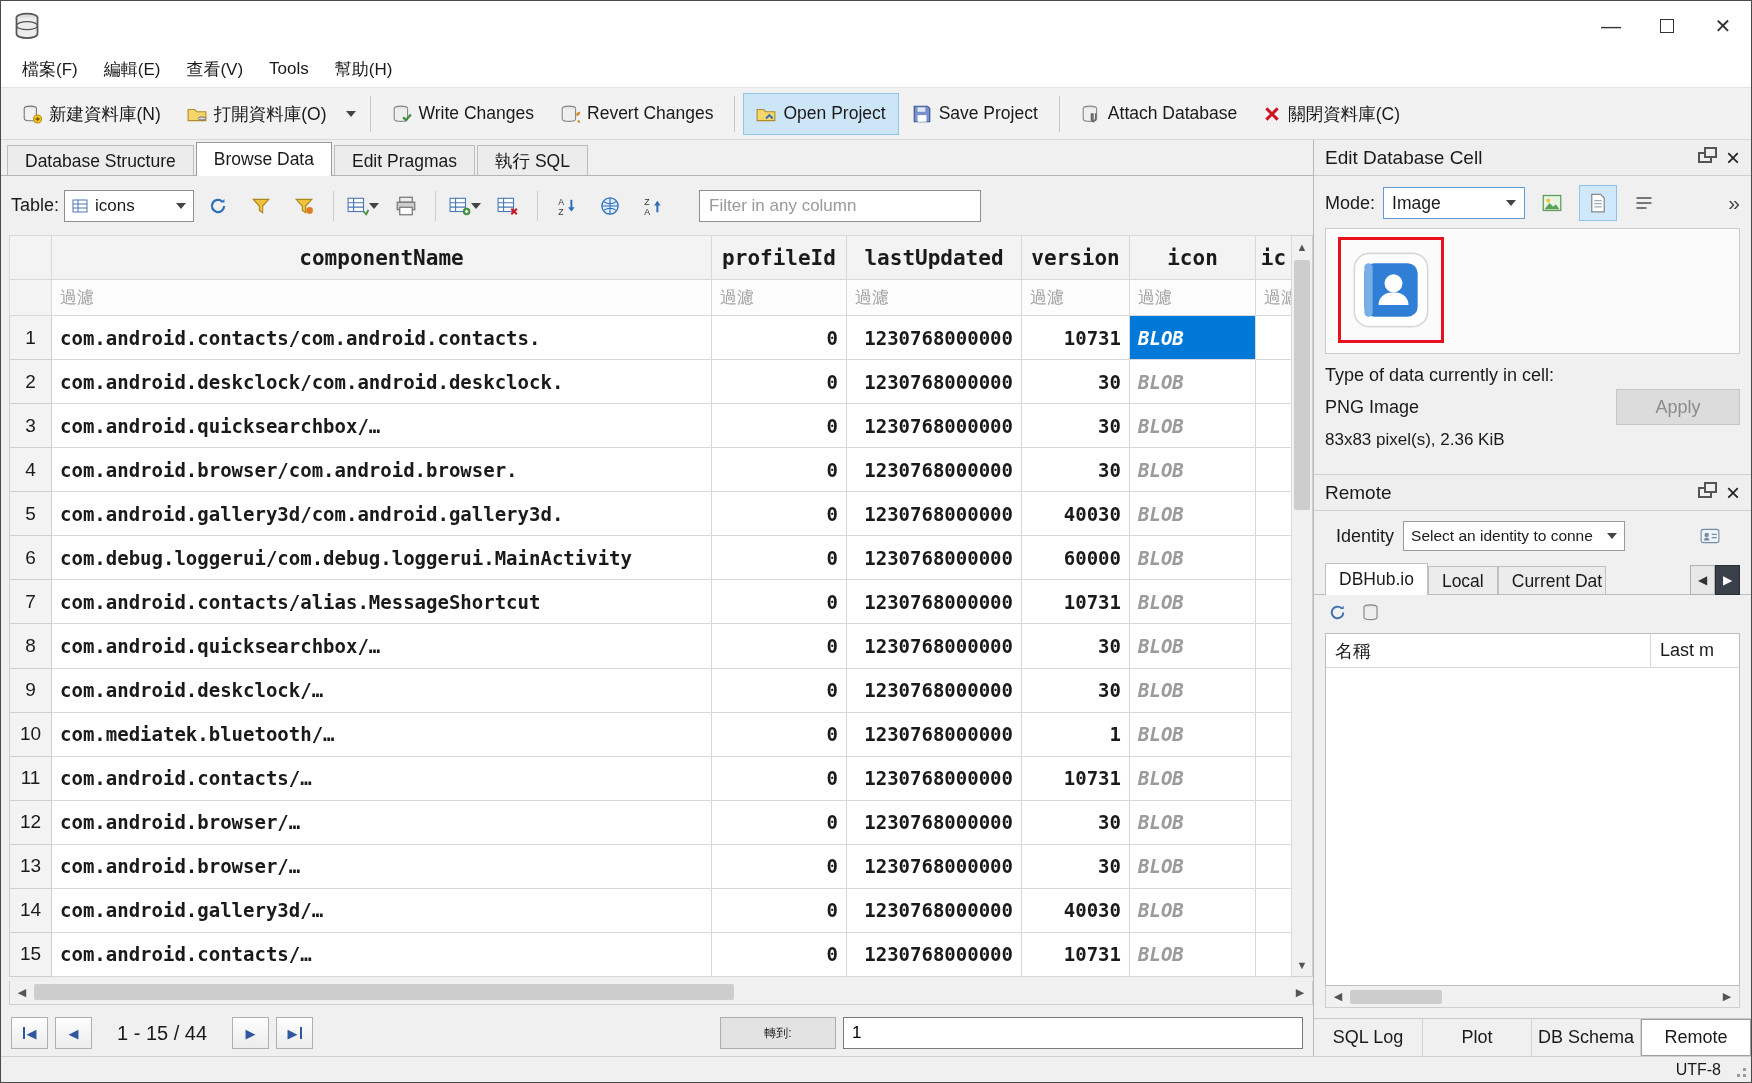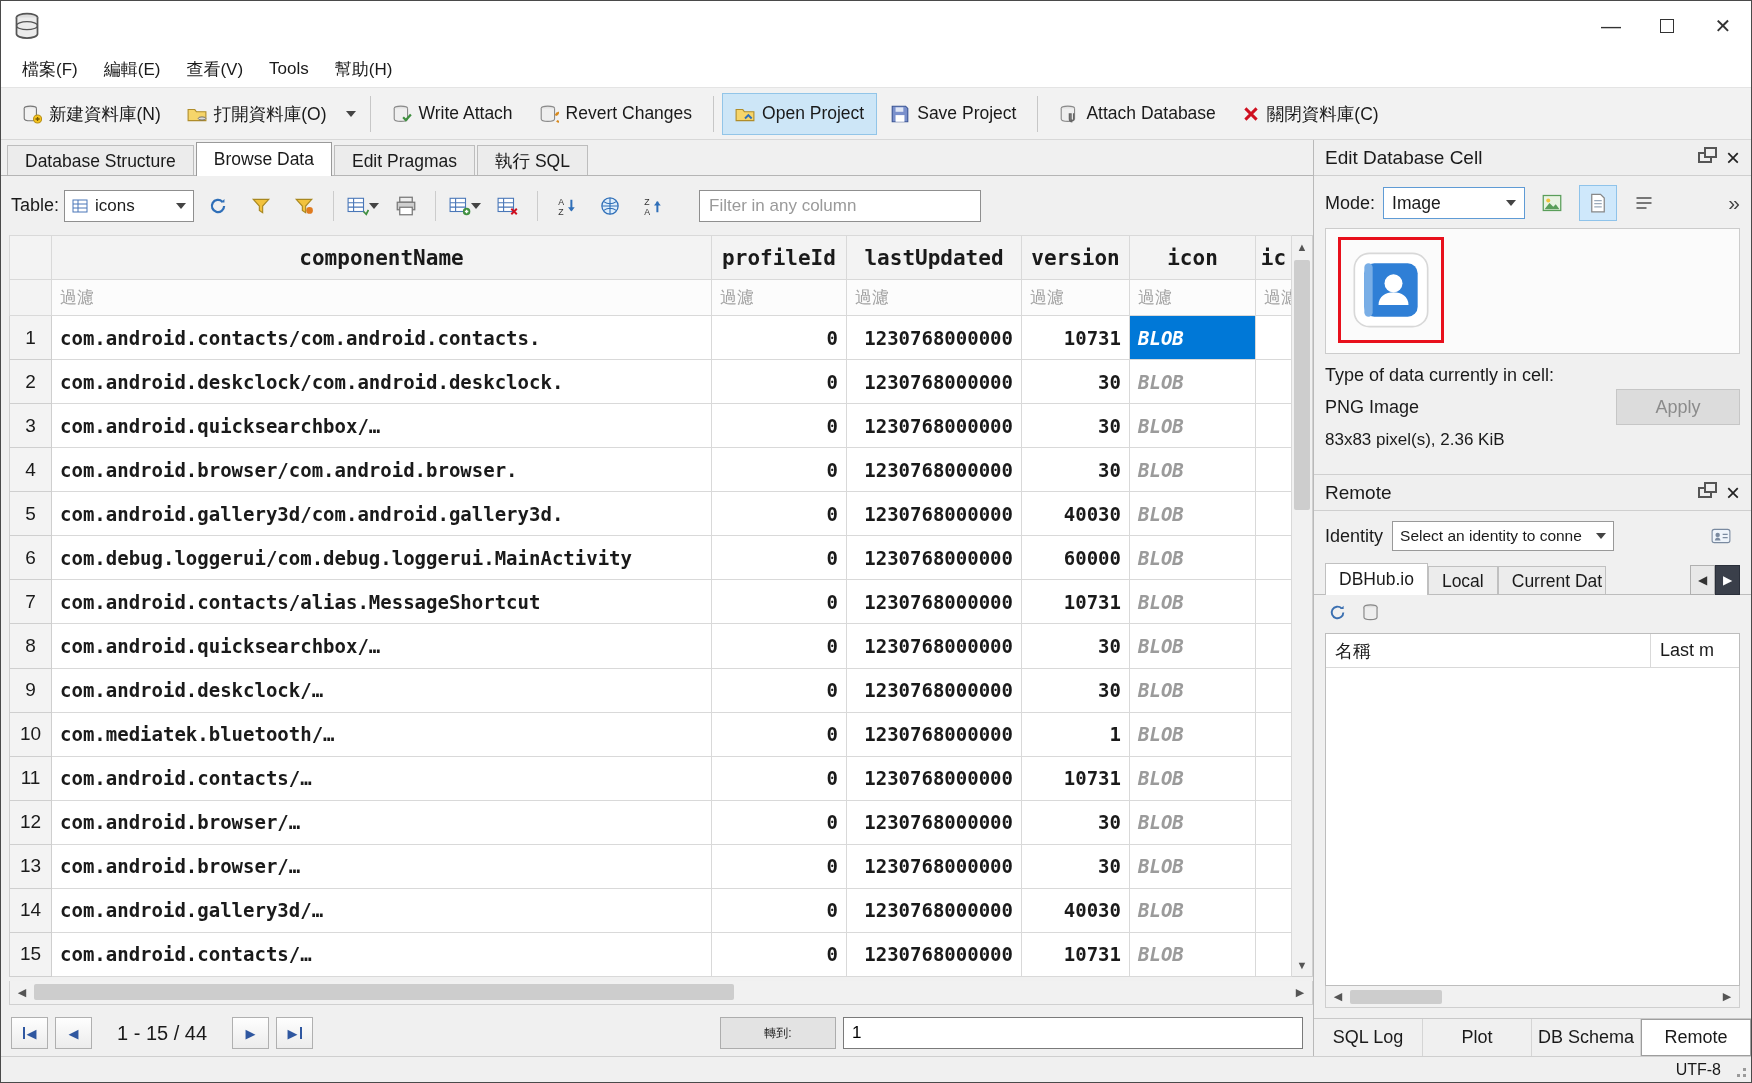--- a/index.html
+++ b/index.html
@@ -107,21 +107,21 @@
   .preview { margin:0 11px; height:126px; background:#fbfbfb; border:1px solid #cccccc; position:relative; }
   .imgframe { position:absolute; left:12px; top:8px; width:106px; height:106px; border:3px solid #e8101c;
               display:flex; align-items:center; justify-content:center; }
   .caption { padding:11px 11px 0; font-size:18px; }
   .applyrow { display:flex; align-items:center; padding:3px 11px 0; font-size:18px; }
   .applybtn { margin-left:auto; width:124px; height:36px; background:#dcdcdc; border:1px solid #c6c6c6; color:#8b8b8b;
               font-size:18px; display:flex; align-items:center; justify-content:center; }
   .sizeinfo { padding:5px 11px 12px; font-size:17px; }
 
   .remote { flex:1; display:flex; flex-direction:column; min-height:0; margin-top:12px; border-top:1px solid #cfcfcf; }
-  .idrow { display:flex; align-items:center; gap:9px; padding:9px 11px; font-size:18px; }
+  .idrow { display:flex; align-items:center; gap:9px; padding:9px 22px; font-size:18px; }
   .idselect { width:222px; height:30px; border:1px solid #999; background:#fff; display:flex; align-items:center;
               padding:0 7px; font-size:15.5px; white-space:nowrap; overflow:hidden; }
   .idselect .caret { margin-left:auto; flex:0 0 auto; }
   .idbtn { margin-left:auto; width:38px; height:32px; display:flex; align-items:center; justify-content:center; border:1px solid transparent; }
 
   .rtabs { display:flex; align-items:flex-end; padding:0 11px; height:34px; position:relative; }
   .rtabs::after { content:""; position:absolute; left:0; right:0; bottom:0; height:1px; background:#bdbdbd; }
   .rtab { height:29px; display:flex; align-items:center; padding:0 13px; font-size:17.5px;
           border:1px solid #c0c0c0; border-bottom:none; background:#ececec; white-space:nowrap; overflow:hidden; }
   .rtab.active { background:#fff; z-index:2; height:32px; }
@@ -210,21 +210,21 @@
       </div>
     <div class="tbsep"></div>
     <div class="tbbtn">
       <span class="tico">
         <svg width="20" height="20" viewBox="0 0 18 18">
           <ellipse cx="8" cy="4" rx="6" ry="2.1" fill="#e3e3e3" stroke="#8a8a8a"></ellipse>
           <path d="M2 4v9.5c0 1.2 2.7 2.1 6 2.1s6-.9 6-2.1V4" fill="#efefef" stroke="#8a8a8a"></path>
           <path d="M10 12l2.5 2.5L17 9.5" stroke="#3f8f3f" stroke-width="2" fill="none"></path>
         </svg>
       </span>
-      <span>Write Attach</span>
+      <span>Write Changes</span>
     </div>
     <div class="tbbtn">
       <span class="tico">
         <svg width="20" height="20" viewBox="0 0 18 18">
           <ellipse cx="8" cy="4" rx="6" ry="2.1" fill="#e3e3e3" stroke="#8a8a8a"></ellipse>
           <path d="M2 4v9.5c0 1.2 2.7 2.1 6 2.1s6-.9 6-2.1V4" fill="#efefef" stroke="#8a8a8a"></path>
           <path d="M16 15a4.2 4.2 0 10-1-4.8" stroke="#d98a1d" stroke-width="1.8" fill="none"></path>
           <path d="M15.4 7.5l-.4 3 2.8-.6z" fill="#d98a1d"></path>
         </svg>
       </span>

